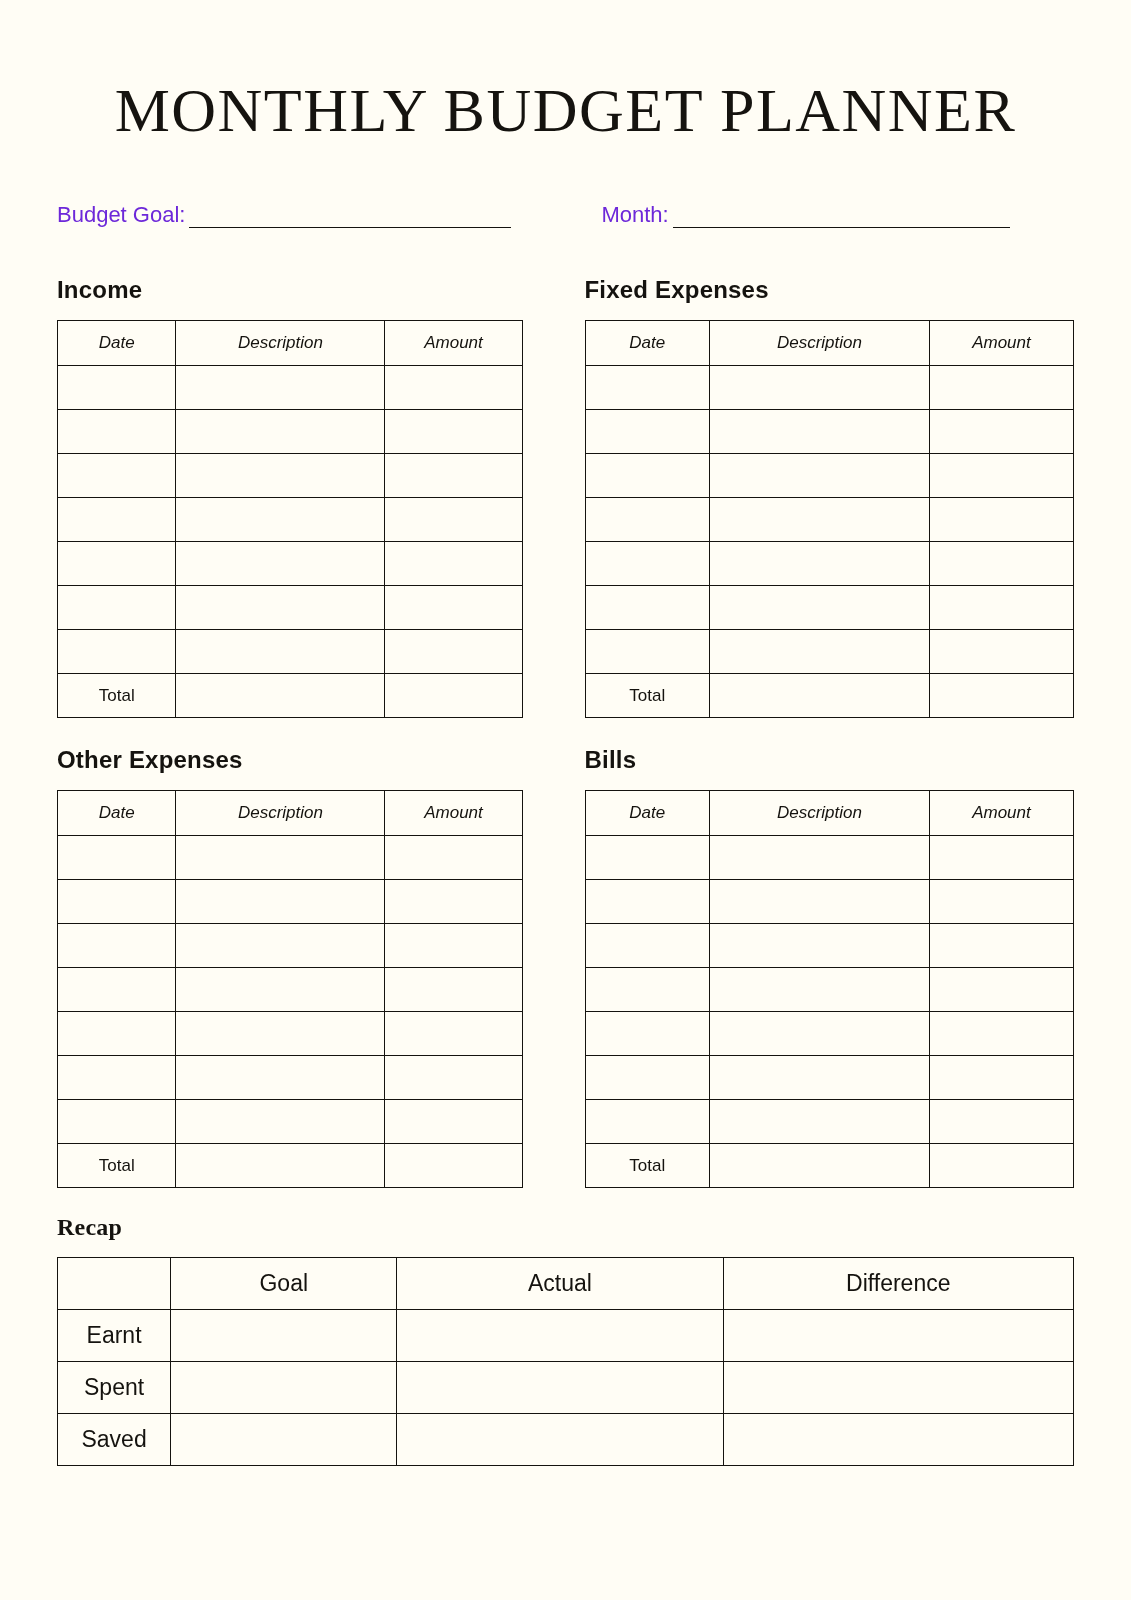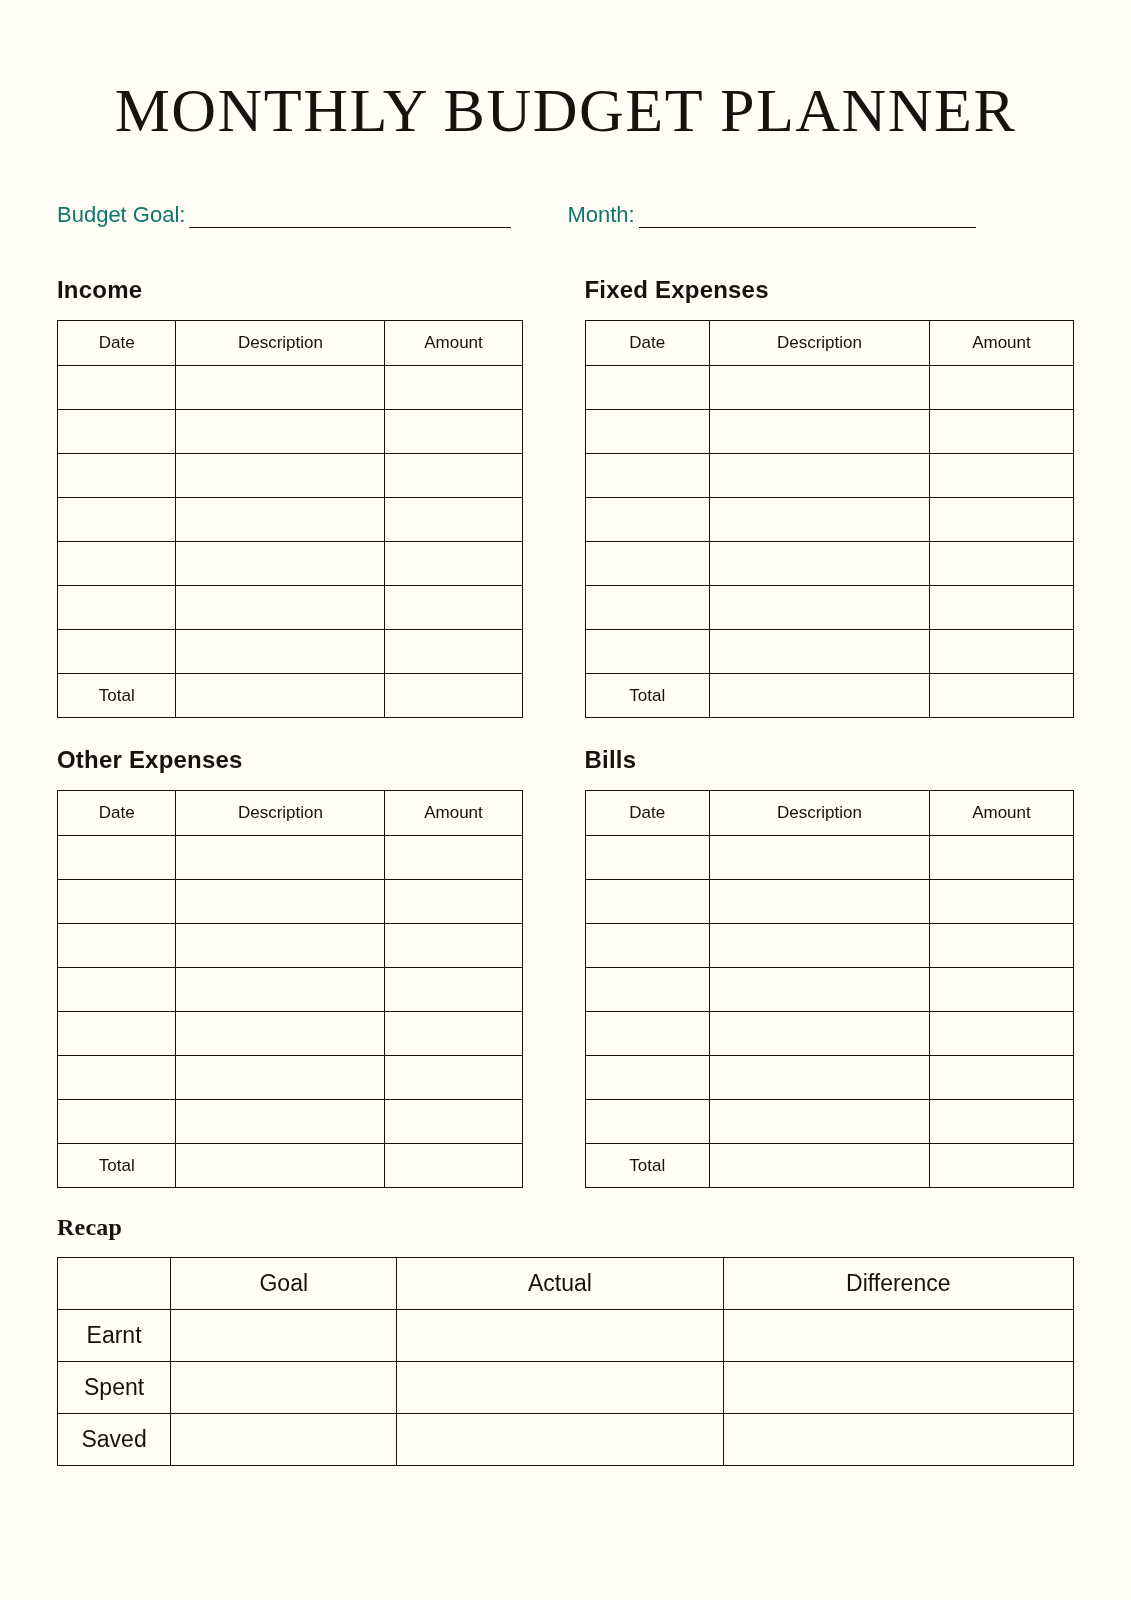--- a/index.html
+++ b/index.html
@@ -38,30 +38,30 @@
     margin-top: 58px;
     font-size: 22px;
   }
   .meta-field {
     display: flex;
     align-items: flex-end;
   }
   .meta-label {
     white-space: nowrap;
     font-size: 22px;
-    color: #0f766e;
+    color: #6d28d9;
   }
   .meta-line {
     border-bottom: 1.5px solid #15130f;
     height: 22px;
     margin-left: 4px;
   }
   .meta-field.goal { margin-left: 0; }
   .meta-field.goal .meta-line { width: 322px; }
-  .meta-field.month { margin-left: 56px; }
+  .meta-field.month { margin-left: 90px; }
   .meta-field.month .meta-line { width: 337px; }
 
   
   .grid {
     display: flex;
     flex-wrap: wrap;
     margin-top: 48px;
   }
   .col {
     width: 50%;
@@ -83,21 +83,21 @@
     table-layout: fixed;
   }
   table.t td, table.t th {
     border: 1.6px solid #15130f;
     height: 43px;
     font-size: 17px;
     font-weight: normal;
     text-align: center;
     padding: 0;
   }
-  table.t th { height: 44px; }
+  table.t th { height: 44px; font-style: italic; }
 
   
   .col-date   { width: 25.5%; }
   .col-desc   { width: 45%; }
   .col-amount { width: 29.5%; }
 
   
   .recap-wrap { width: 100%; margin-top: 20px; }
   table.recap {
     border-collapse: collapse;

